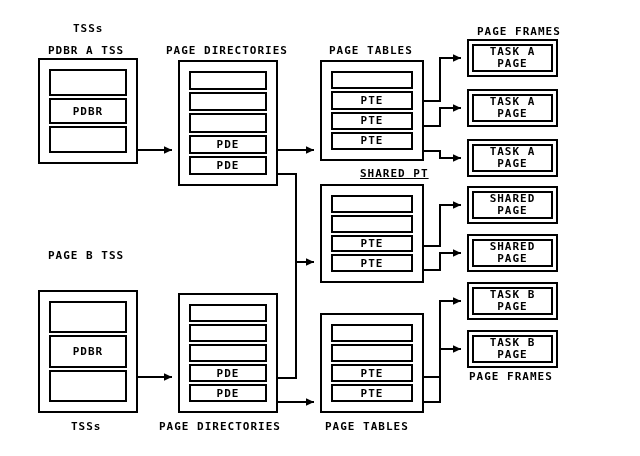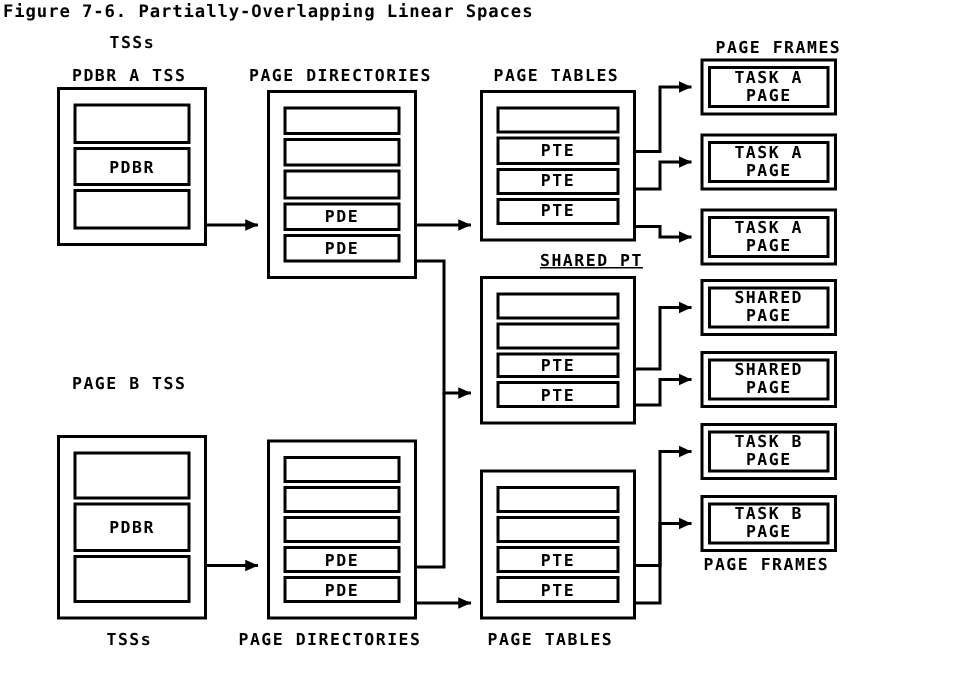--- a/index.html
+++ b/index.html
@@ -79,21 +79,20 @@
     color:#000000;
     text-align:center;
   }
   #wires{position:absolute;left:0;top:0;width:640px;height:456px;pointer-events:none;}
 </style>
 </head>
 <body>
 
 <div id="page">
 
-  <div id="fig-title">Figure 7-6. Partially-Overlapping Linear Spaces</div>
 
   <div class="lbl" style="left:73px;top:22px;">TSSs</div>
   <div class="lbl" style="left:48px;top:44px;">PDBR A TSS</div>
   <div class="lbl" style="left:166px;top:44px;">PAGE DIRECTORIES</div>
   <div class="lbl" style="left:329px;top:44px;">PAGE TABLES</div>
   <div class="lbl" style="left:477px;top:25px;">PAGE FRAMES</div>
   <div class="lbl" style="left:360px;top:167px;text-decoration:underline;">SHARED PT</div>
   <div class="lbl" style="left:48px;top:249px;">PAGE B TSS</div>
   <div class="lbl" style="left:469px;top:370px;">PAGE FRAMES</div>
 

